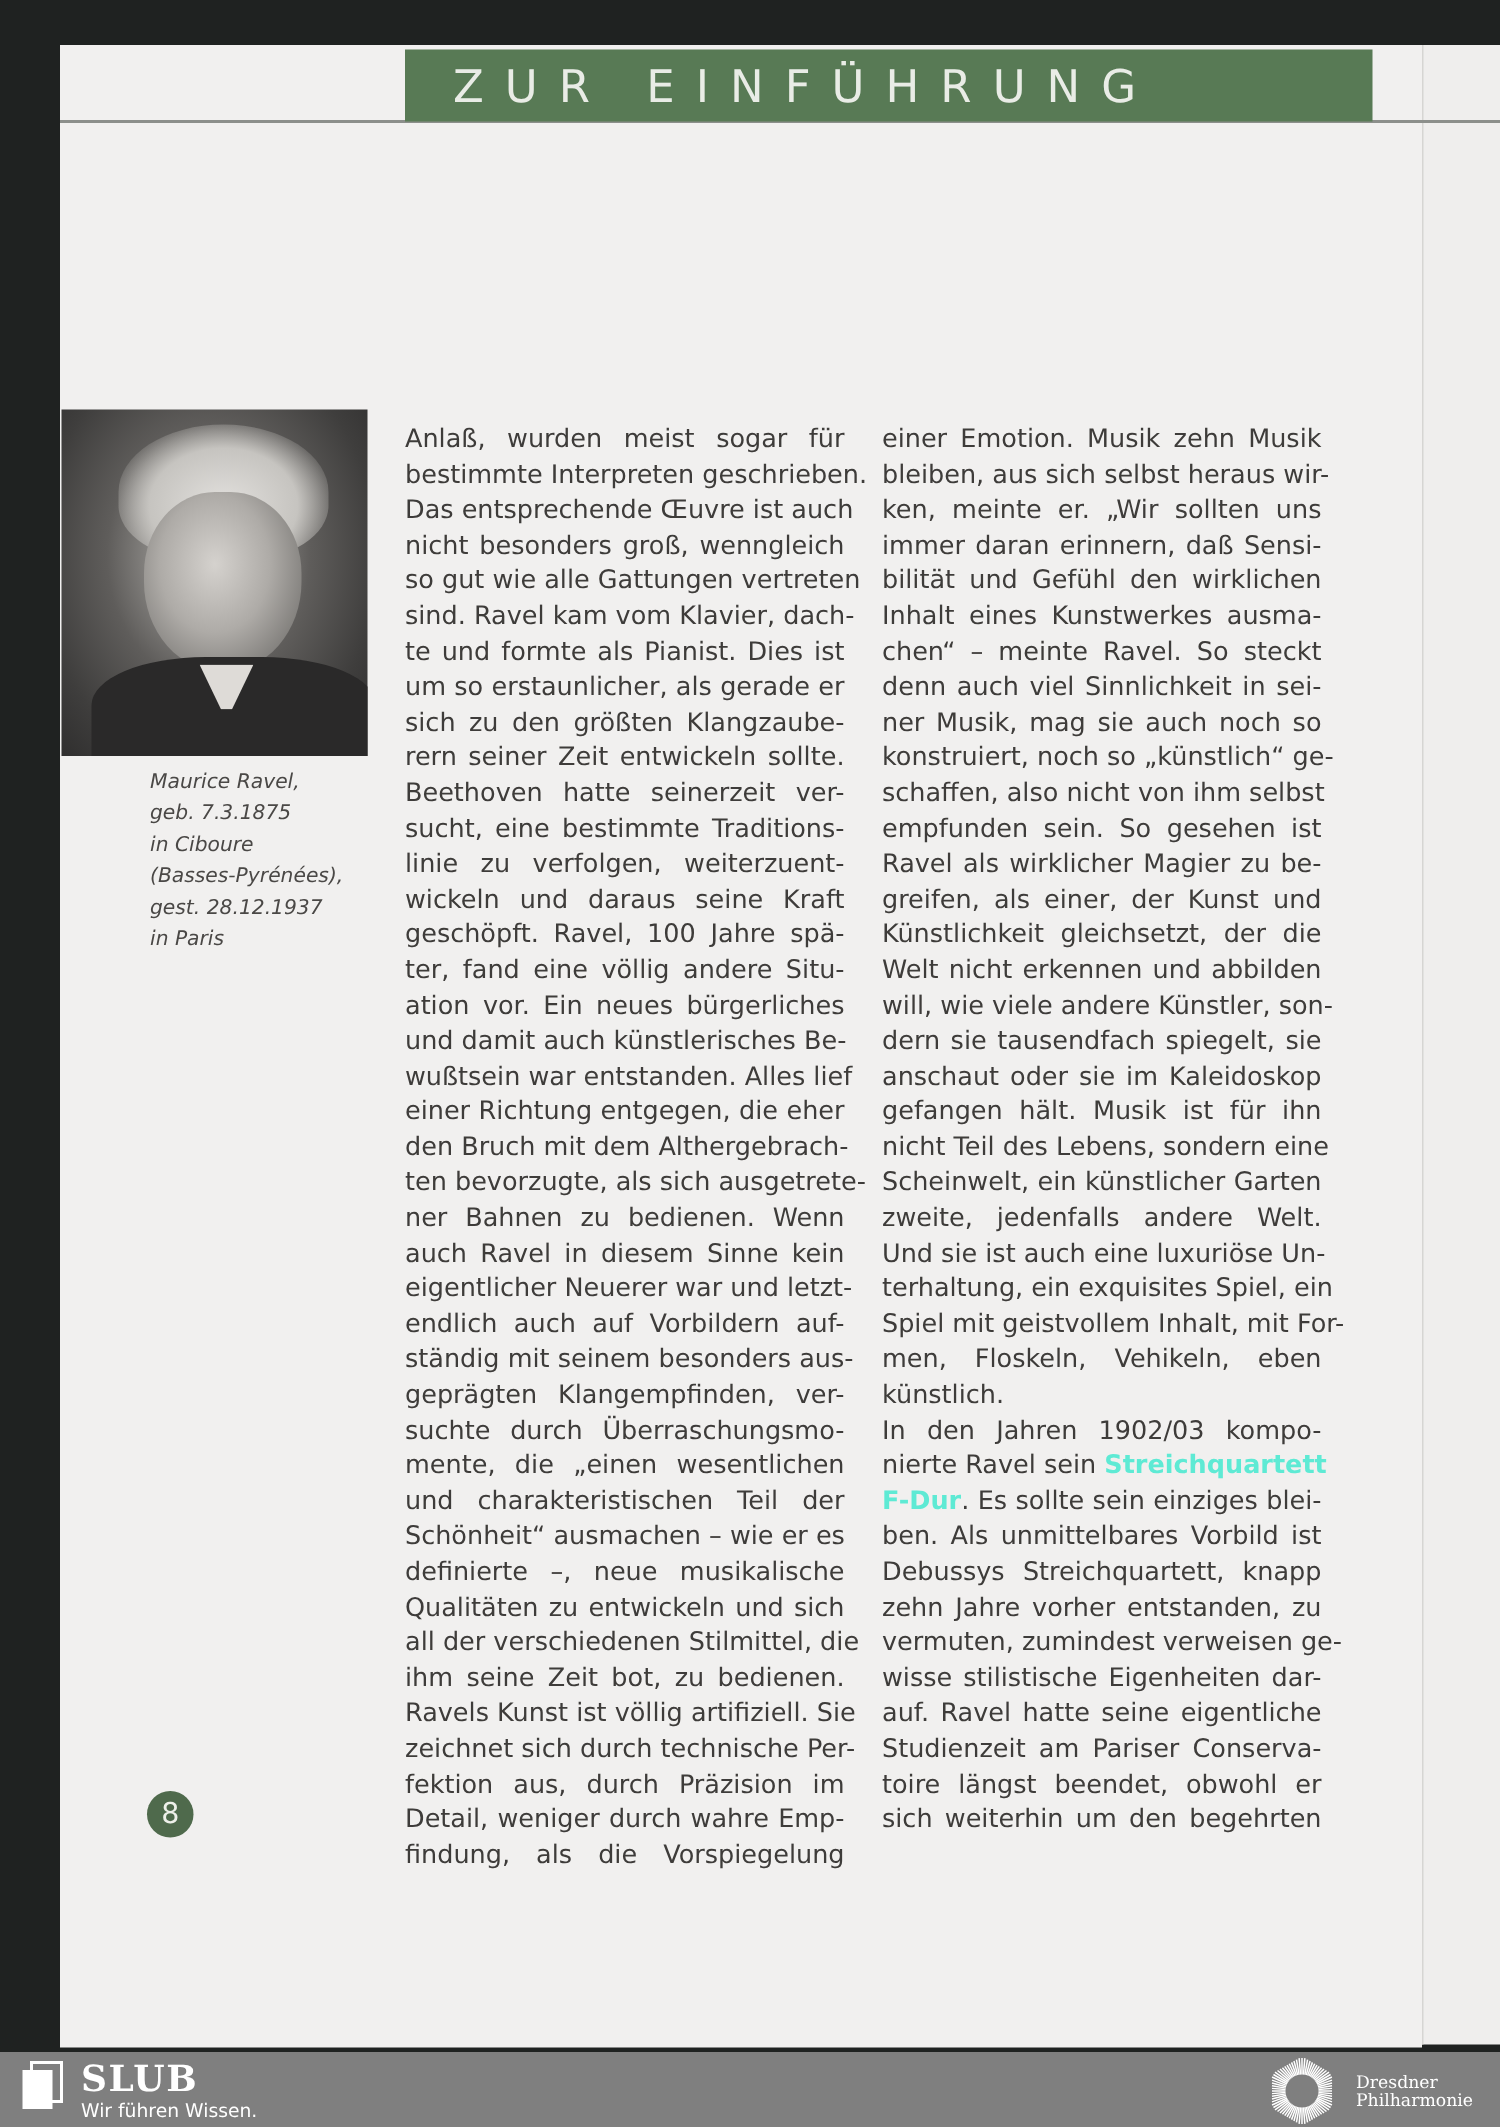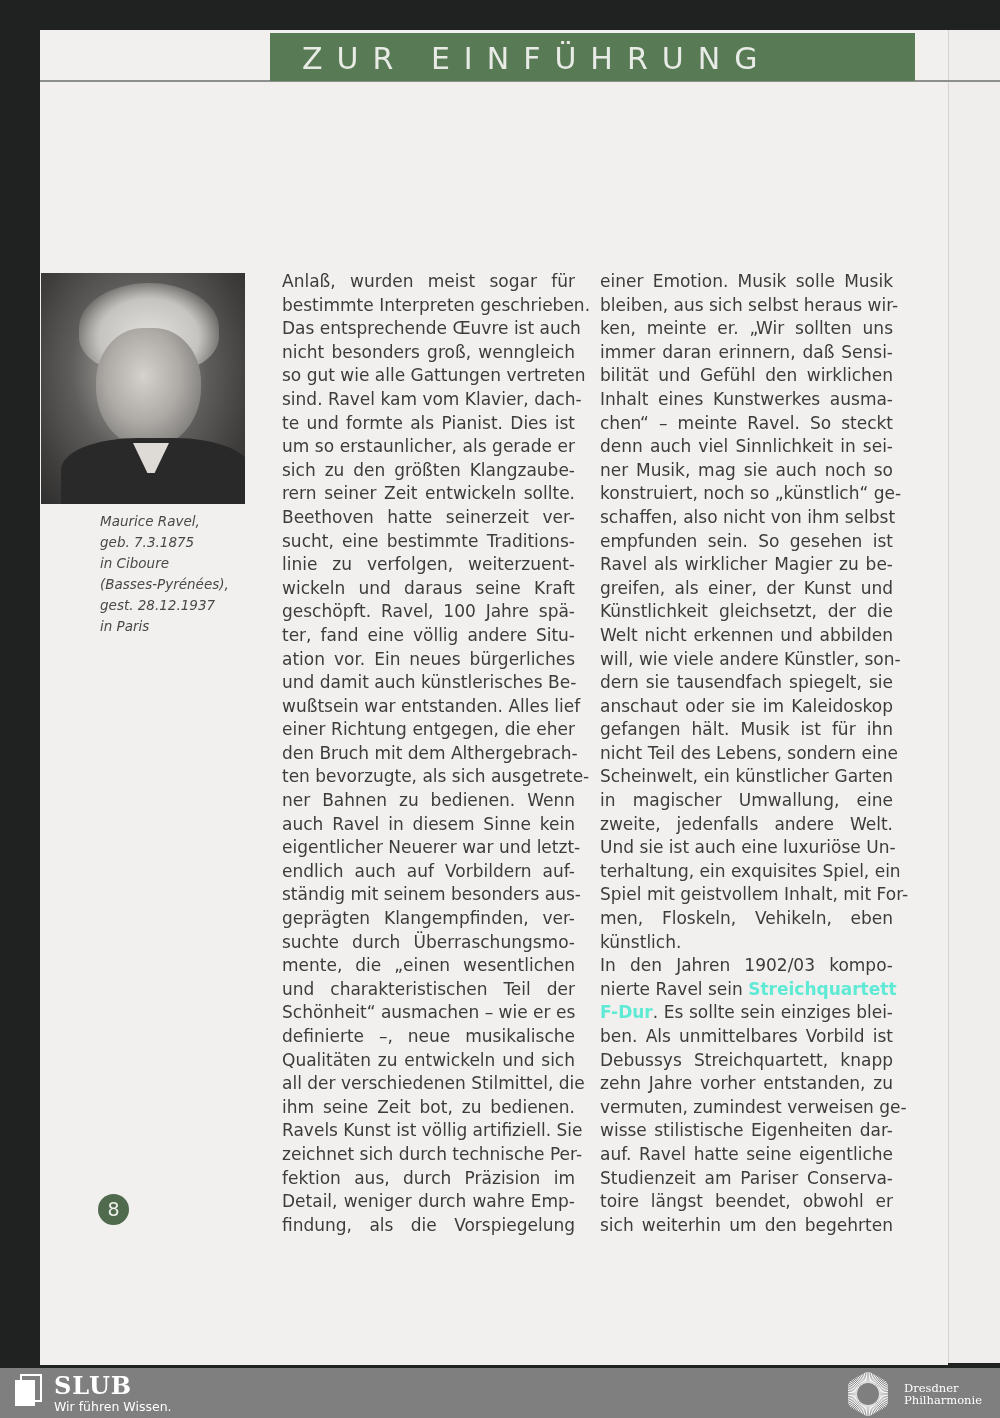--- a/index.html
+++ b/index.html
@@ -49,24 +49,23 @@
   .portrait .collar {
     position:absolute; left:92px; top:170px; width:36px; height:30px;
     background:#dedbd7; clip-path:polygon(0 0,100% 0,60% 100%,40% 100%);
   }
   .caption {
     position:absolute; left:100px; top:511px; width:145px; 
     font-style:italic; font-size:13.5px; line-height:21px; color:#4a4846;
   }
   .caption div { white-space:nowrap; }
   .col {
-    position:absolute; top:270px; width:293px;
+    position:absolute; top:282px; width:293px;
     font-size:17px; line-height:23.6px; color:#3e3c3a;
     text-align:justify;
-    margin-left:12px;
   }
   .col .ln { display:block; height:23.6px; white-space:nowrap; text-align-last:justify; text-align:justify; }
   .col .ln.last { text-align-last:left; }
   .col1 { left:270px; }
   .col2 { left:588px; }
   .bold { font-weight:bold; color:#5eead4; }
   .page-num {
     position:absolute; left:98px; top:1194px; width:31px; height:31px; border-radius:50%;
     background:#4f6a4c; color:#eef0ea; font-size:19px; text-align:center; line-height:31px;
   }
@@ -151,21 +150,21 @@
     <span class="ln">all der verschiedenen Stilmittel, die</span>
     <span class="ln">ihm seine Zeit bot, zu bedienen.</span>
     <span class="ln">Ravels Kunst ist völlig artifiziell. Sie</span>
     <span class="ln">zeichnet sich durch technische Per-</span>
     <span class="ln">fektion aus, durch Präzision im</span>
     <span class="ln">Detail, weniger durch wahre Emp-</span>
     <span class="ln">findung, als die Vorspiegelung</span>
   </div>
 <div class="col col2" id="col2">
   <div id="col2-head">
-      <span class="ln">einer Emotion. Musik solle Musik</span>
+      <span class="ln">einer Emotion. Musik zehn Musik</span>
       <span class="ln">bleiben, aus sich selbst heraus wir-</span>
       <span class="ln">ken, meinte er. „Wir sollten uns</span>
       <span class="ln">immer daran erinnern, daß Sensi-</span>
       <span class="ln">bilität und Gefühl den wirklichen</span>
       <span class="ln">Inhalt eines Kunstwerkes ausma-</span>
       <span class="ln">chen“ – meinte Ravel. So steckt</span>
       <span class="ln">denn auch viel Sinnlichkeit in sei-</span>
       <span class="ln">ner Musik, mag sie auch noch so</span>
       <span class="ln">konstruiert, noch so „künstlich“ ge-</span>
       <span class="ln">schaffen, also nicht von ihm selbst</span>
@@ -173,21 +172,20 @@
       <span class="ln">Ravel als wirklicher Magier zu be-</span>
       <span class="ln">greifen, als einer, der Kunst und</span>
       <span class="ln">Künstlichkeit gleichsetzt, der die</span>
       <span class="ln">Welt nicht erkennen und abbilden</span>
       <span class="ln">will, wie viele andere Künstler, son-</span>
       <span class="ln">dern sie tausendfach spiegelt, sie</span>
       <span class="ln">anschaut oder sie im Kaleidoskop</span>
       <span class="ln">gefangen hält. Musik ist für ihn</span>
       <span class="ln">nicht Teil des Lebens, sondern eine</span>
       <span class="ln">Scheinwelt, ein künstlicher Garten</span>
-      <span class="ln">in magischer Umwallung, eine</span>
       <span class="ln">zweite, jedenfalls andere Welt.</span>
       <span class="ln">Und sie ist auch eine luxuriöse Un-</span>
       <span class="ln">terhaltung, ein exquisites Spiel, ein</span>
       <span class="ln">Spiel mit geistvollem Inhalt, mit For-</span>
       <span class="ln">men, Floskeln, Vehikeln, eben</span>
       <span class="ln last">künstlich.</span>
       <span class="ln">In den Jahren 1902/03 kompo-</span>
     </div>
   <span class="ln"><span>nierte Ravel sein </span><span class="bold">Streichquartett</span></span>
   <span class="ln"><span class="bold">F-Dur</span><span>. Es sollte sein einziges blei-</span></span>

